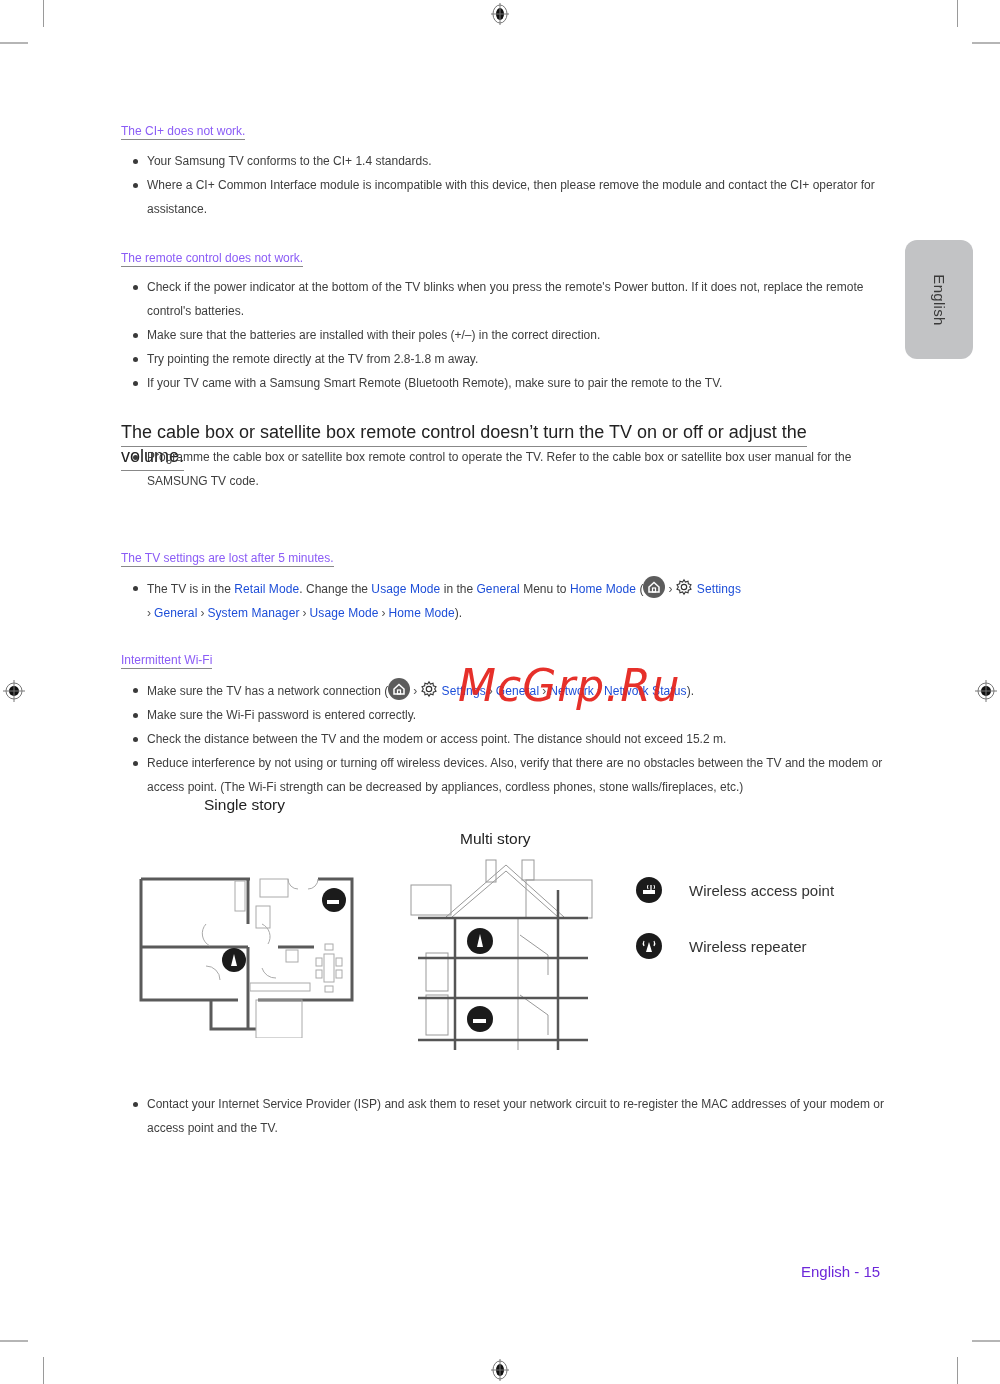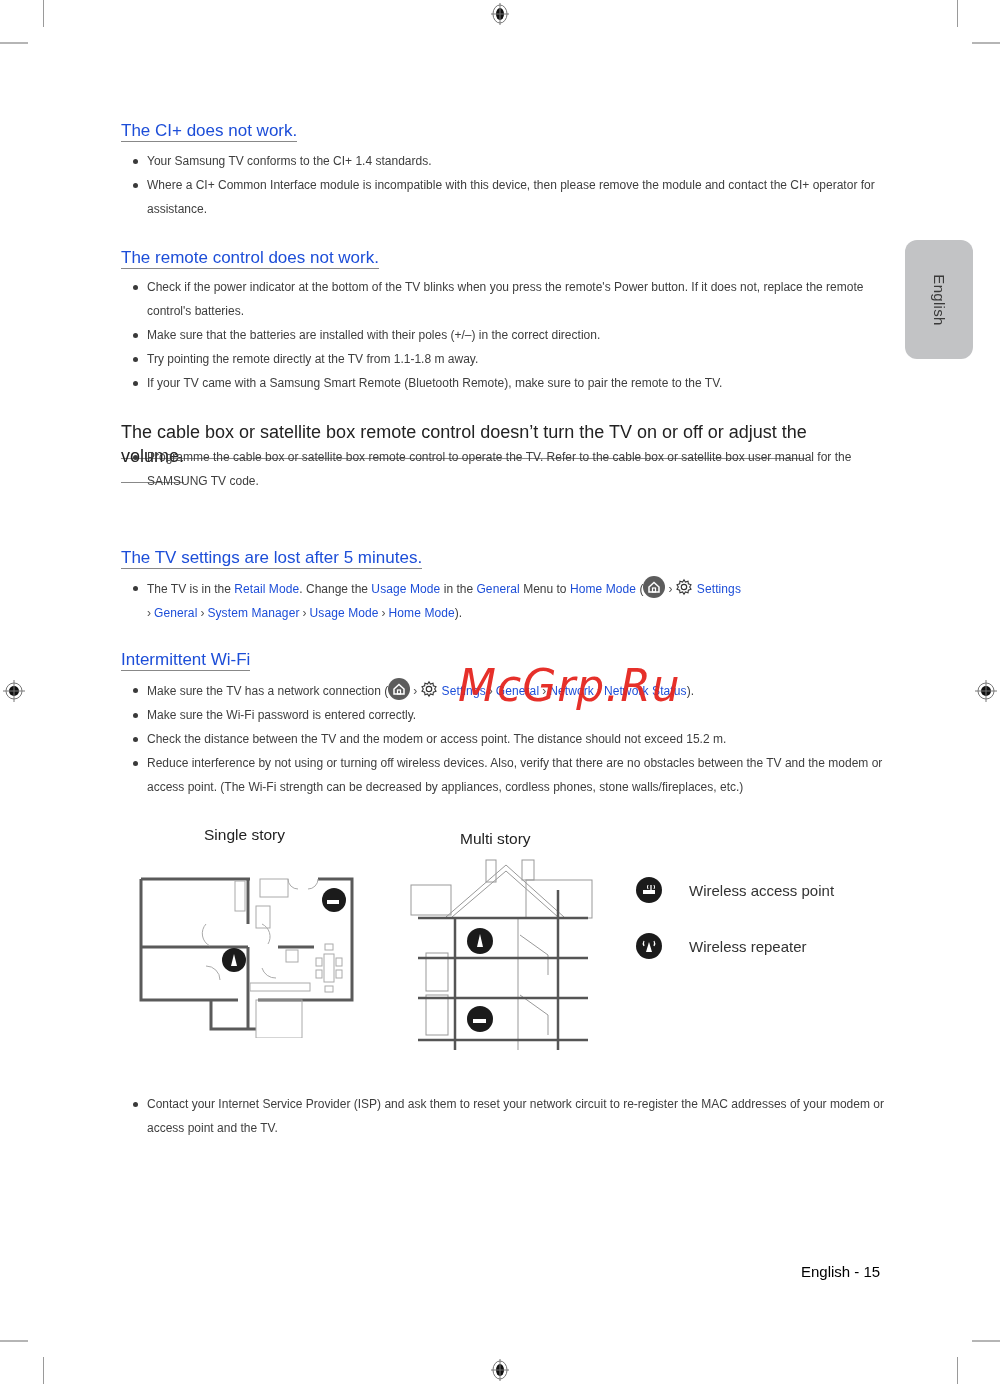--- a/index.html
+++ b/index.html
@@ -13,47 +13,47 @@
   .reg-mark { position: absolute; width: 22px; height: 22px; }
 
   
   .lang-tab { position: absolute; left: 905px; top: 240px; width: 68px; height: 119px;
               background: #c2c3c5; border-radius: 12px; }
   .lang-tab span { position: absolute; left: 50%; top: 50%;
               transform: translate(-50%,-50%) rotate(90deg);
               font-size: 15px; color: #3a3a3a; letter-spacing: 0.3px; white-space: nowrap; }
 
   
-  .h2 { position: absolute; left: 121px; font-size: 17px; color: #1d4ed8; line-height: 24px;
+  .h2 { position: absolute; left: 121px; font-size: 12px; color: #8b5cf6; line-height: 24px;
         white-space: nowrap; }
   .h2 .u { border-bottom: 1.5px solid #888; padding-bottom: 1px; }
   .h2-multi { position: absolute; left: 121px; width: 740px; font-size: 18px; color: #222; line-height: 24px; }
   .h2-multi .line { display: block; }
-  .h2-multi .u { border-bottom: 1.5px solid #888; padding-bottom: 16px; }
+  .h2-multi .u { border-bottom: 1.5px solid #888; padding-bottom: 4px; }
 
   
   .ul { position: absolute; left: 147px; width: 740px; list-style: none; }
   .ul li { position: relative; font-size: 12px; line-height: 24px; color: #3e3e3e; }
   .ul li::before { content: ""; position: absolute; left: -14px; top: 10px; width: 5px; height: 5px;
                    border-radius: 50%; background: #3a3a3a; }
   .b { color: #1d4ed8; font-weight: normal; letter-spacing: 0.1px; }
   .sep { color: #555; padding: 0 3px; }
 
   .home-badge { display: inline-block; width: 22px; height: 22px; border-radius: 50%; background: #5c5c5c;
                 vertical-align: -5px; position: relative; }
   .home-badge svg { position: absolute; left: 4px; top: 4px; }
   .gear { display: inline-block; width: 18px; height: 18px; vertical-align: -3px; }
 
   
   .fig-label { position: absolute; font-size: 15.5px; color: #222; white-space: nowrap; }
   .legend-row { position: absolute; left: 636px; display: flex; align-items: center; gap: 8px; }
   .legend-dot { width: 26px; height: 26px; border-radius: 50%; background: #1b1b1b; position: relative; }
   .legend-row span.txt { margin-left: 19px; font-size: 15px; color: #333; white-space: nowrap; }
 
-  .page-num { position: absolute; left: 801px; top: 1263px; font-size: 15px; color: #000000; white-space: nowrap; }
+  .page-num { position: absolute; left: 801px; top: 1263px; font-size: 15px; color: #6d28d9; white-space: nowrap; }
 
   .watermark { position: absolute; left: 458px; top: 660px; font-size: 44px; font-style: italic;
                color: #e5251f; font-family: "DejaVu Sans", sans-serif; letter-spacing: 1px;
                opacity: 0.95; white-space: nowrap; pointer-events: none; }
 </style>
 </head>
 <body>
 
 <div class="page">
 
@@ -102,21 +102,21 @@
     <li>Your Samsung TV conforms to the CI+ 1.4 standards.</li>
     <li>Where a CI+ Common Interface module is incompatible with this device, then please remove the module and contact the CI+ operator for assistance.</li>
   </ul>
 
   <div class="h2" style="top:246px;">
     <span class="u">The remote control does not work.</span>
   </div>
   <ul class="ul" style="top:275px;">
     <li>Check if the power indicator at the bottom of the TV blinks when you press the remote's Power button. If it does not, replace the remote control's batteries.</li>
     <li>Make sure that the batteries are installed with their poles (+/–) in the correct direction.</li>
-    <li>Try pointing the remote directly at the TV from 1.1-1.8 m away.</li>
+    <li>Try pointing the remote directly at the TV from 2.8-1.8 m away.</li>
     <li>If your TV came with a Samsung Smart Remote (Bluetooth Remote), make sure to pair the remote to the TV.</li>
   </ul>
 
   <div class="h2-multi" style="top:420px;">
     <span class="line"><span class="u">The cable box or satellite box remote control doesn’t turn the TV on or off or adjust the</span></span>
     <span class="line"><span class="u">volume.</span></span>
   </div>
   <ul class="ul" style="top:445px;">
     <li>Programme the cable box or satellite box remote control to operate the TV. Refer to the cable box or satellite box user manual for the SAMSUNG TV code.</li>
   </ul>
@@ -147,21 +147,21 @@
           </svg></span><span class="sep">›</span><svg class="gear" viewBox="0 0 20 20">
           <circle cx="10" cy="10" r="3" fill="none" stroke="#333" stroke-width="1.3"></circle>
           <path d="M10 2 L11.5 4.5 L14.5 3.5 L14.8 6.5 L17.8 7.5 L16.3 10 L17.8 12.5 L14.8 13.5 L14.5 16.5 L11.5 15.5 L10 18 L8.5 15.5 L5.5 16.5 L5.2 13.5 L2.2 12.5 L3.7 10 L2.2 7.5 L5.2 6.5 L5.5 3.5 L8.5 4.5 Z" fill="none" stroke="#333" stroke-width="1.2"></path>
         </svg> <span class="b">Settings</span><span class="sep">›</span><span class="b">General</span><span class="sep">›</span><span class="b">Network</span><span class="sep">›</span><span class="b">Network Status</span><span>).</span>
     </li>
     <li>Make sure the Wi-Fi password is entered correctly.</li>
     <li>Check the distance between the TV and the modem or access point. The distance should not exceed 15.2 m.</li>
     <li>Reduce interference by not using or turning off wireless devices. Also, verify that there are no obstacles between the TV and the modem or access point. (The Wi-Fi strength can be decreased by appliances, cordless phones, stone walls/fireplaces, etc.)</li>
   </ul>
 
-  <div class="fig-label" style="left:204px;top:826px;">Single story</div>
+  <div class="fig-label" style="left:204px;top:796px;">Single story</div>
   <div class="fig-label" style="left:460px;top:830px;">Multi story</div>
 
   <svg style="position:absolute;left:138px;top:876px;" width="220" height="162" viewBox="0 0 220 162">
     <g fill="none" stroke="#5a5a5a" stroke-width="3">
       <path d="M3 3 H112"></path>
       <path d="M3 3 V124 H100"></path>
       <path d="M3 71 H110"></path>
       <path d="M110 3 V48"></path>
       <path d="M110 71 V124"></path>
       <path d="M180 3 H214 V124 H120"></path>

